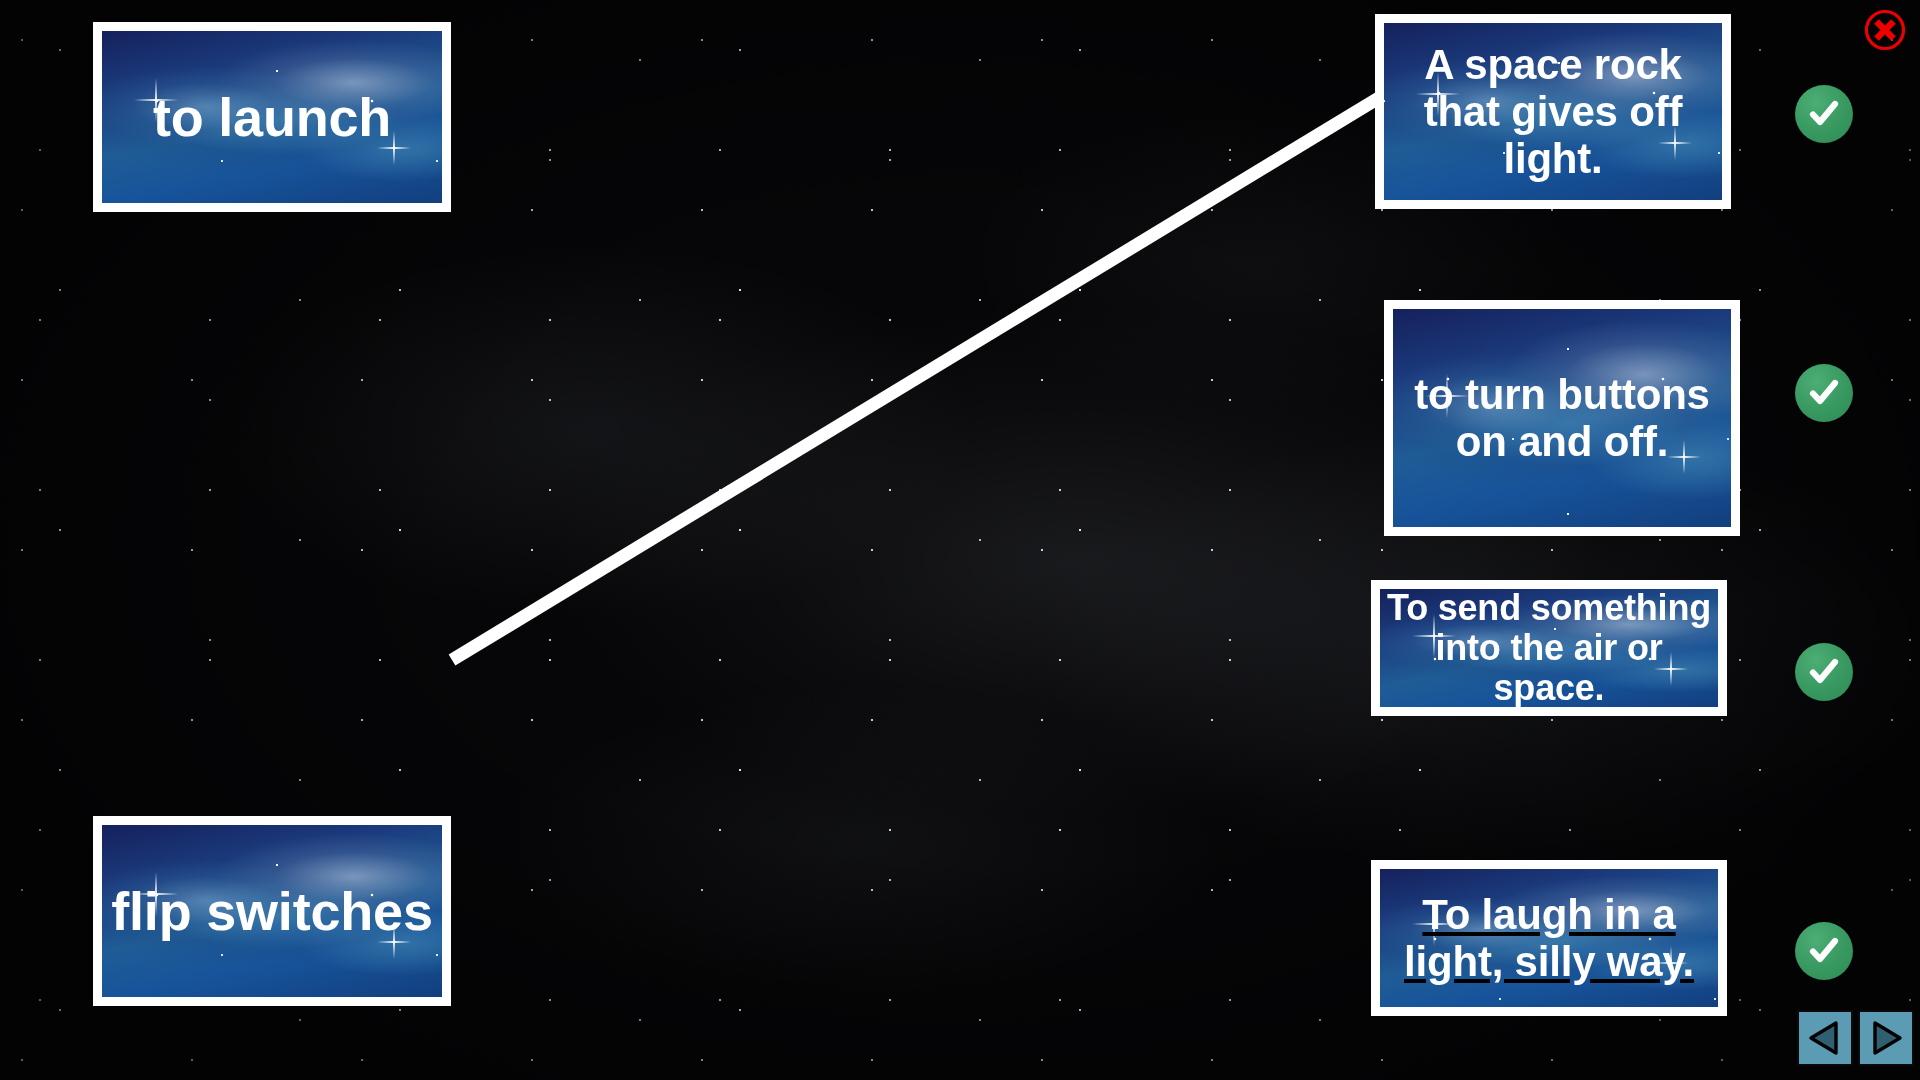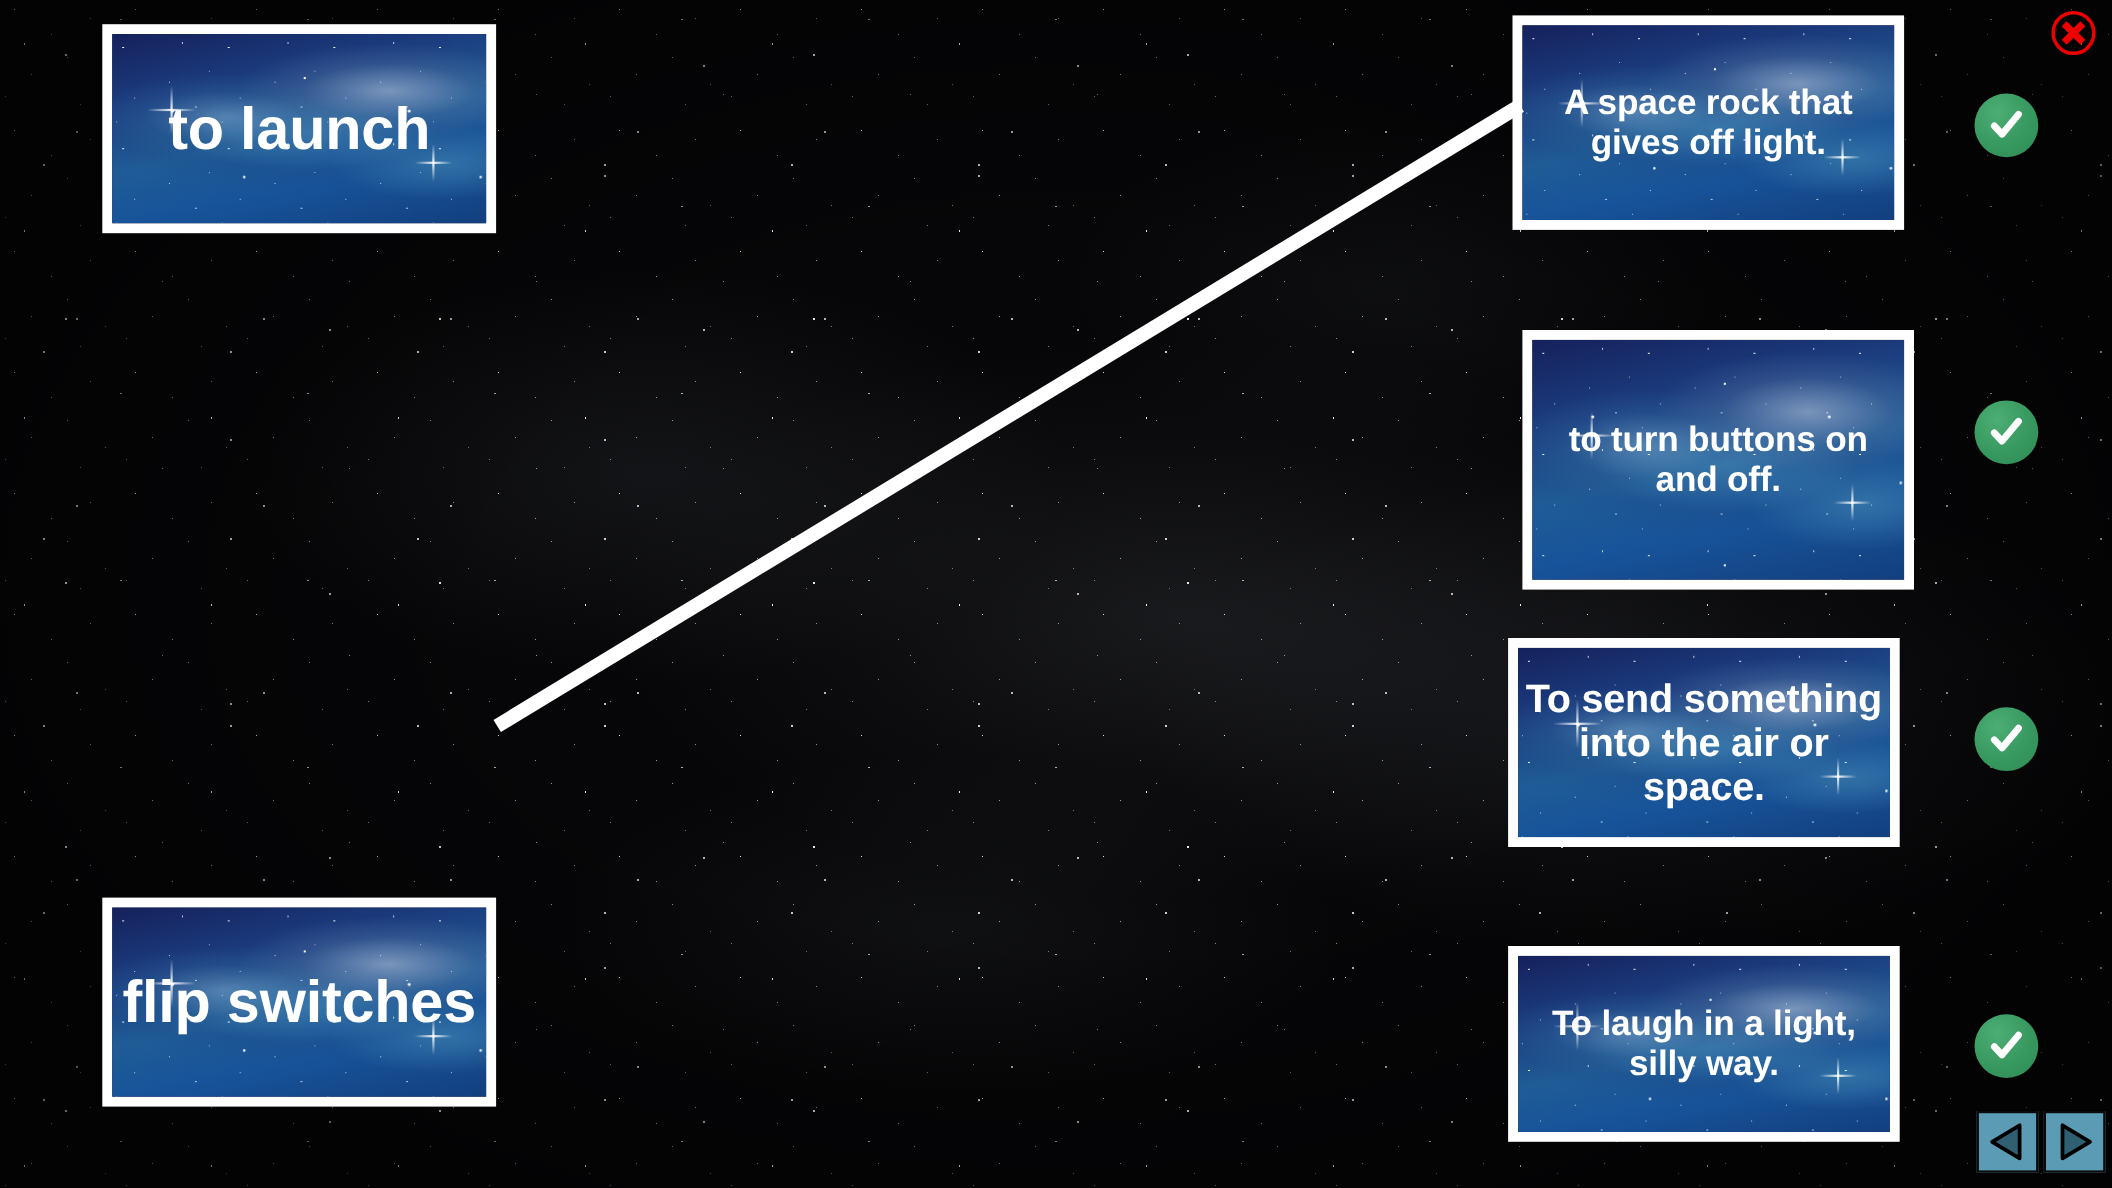--- a/index.html
+++ b/index.html
@@ -163,21 +163,21 @@
     font-weight: bold;
     text-align: center;
     line-height: 1.12;
     letter-spacing: -0.2px;
     padding: 0 6px;
     width: 100%;
     box-sizing: border-box;
   }
 
   .t-xl { font-size: 54px; }
-  .t-lg { font-size: 32px; }
+  .t-lg { font-size: 42px; }
   .t-md { font-size: 36px; }
 
   
   #connector {
     position: absolute;
     inset: 0;
     pointer-events: none;
     z-index: 5;
   }
 
@@ -266,32 +266,32 @@
     <div class="card-inner">
       <div class="neb"></div>
       <div class="neb-stars"></div>
       <div class="neb-glints"></div>
       <div class="spark s1"></div>
       <div class="spark s2"></div>
       <div class="card-text t-lg">to turn buttons on and off.</div>
     </div>
   </div>
 
-  <div class="card" style="left:1371px; top:580px; width:356px; height:190px;">
+  <div class="card" style="left:1371px; top:580px; width:356px; height:136px;">
     <div class="card-inner">
       <div class="neb"></div>
       <div class="neb-stars"></div>
       <div class="neb-glints"></div>
       <div class="spark s1"></div>
       <div class="spark s2"></div>
       <div class="card-text t-md">To send something into the air or space.</div>
     </div>
   </div>
 
-  <div class="card" style="left:1371px; top:860px; width:356px; height:178px;">
+  <div class="card" style="left:1371px; top:860px; width:356px; height:156px;text-decoration:underline;">
     <div class="card-inner">
       <div class="neb"></div>
       <div class="neb-stars"></div>
       <div class="neb-glints"></div>
       <div class="spark s1"></div>
       <div class="spark s2"></div>
       <div class="card-text t-lg">To laugh in a light, silly way.</div>
     </div>
   </div>
 

